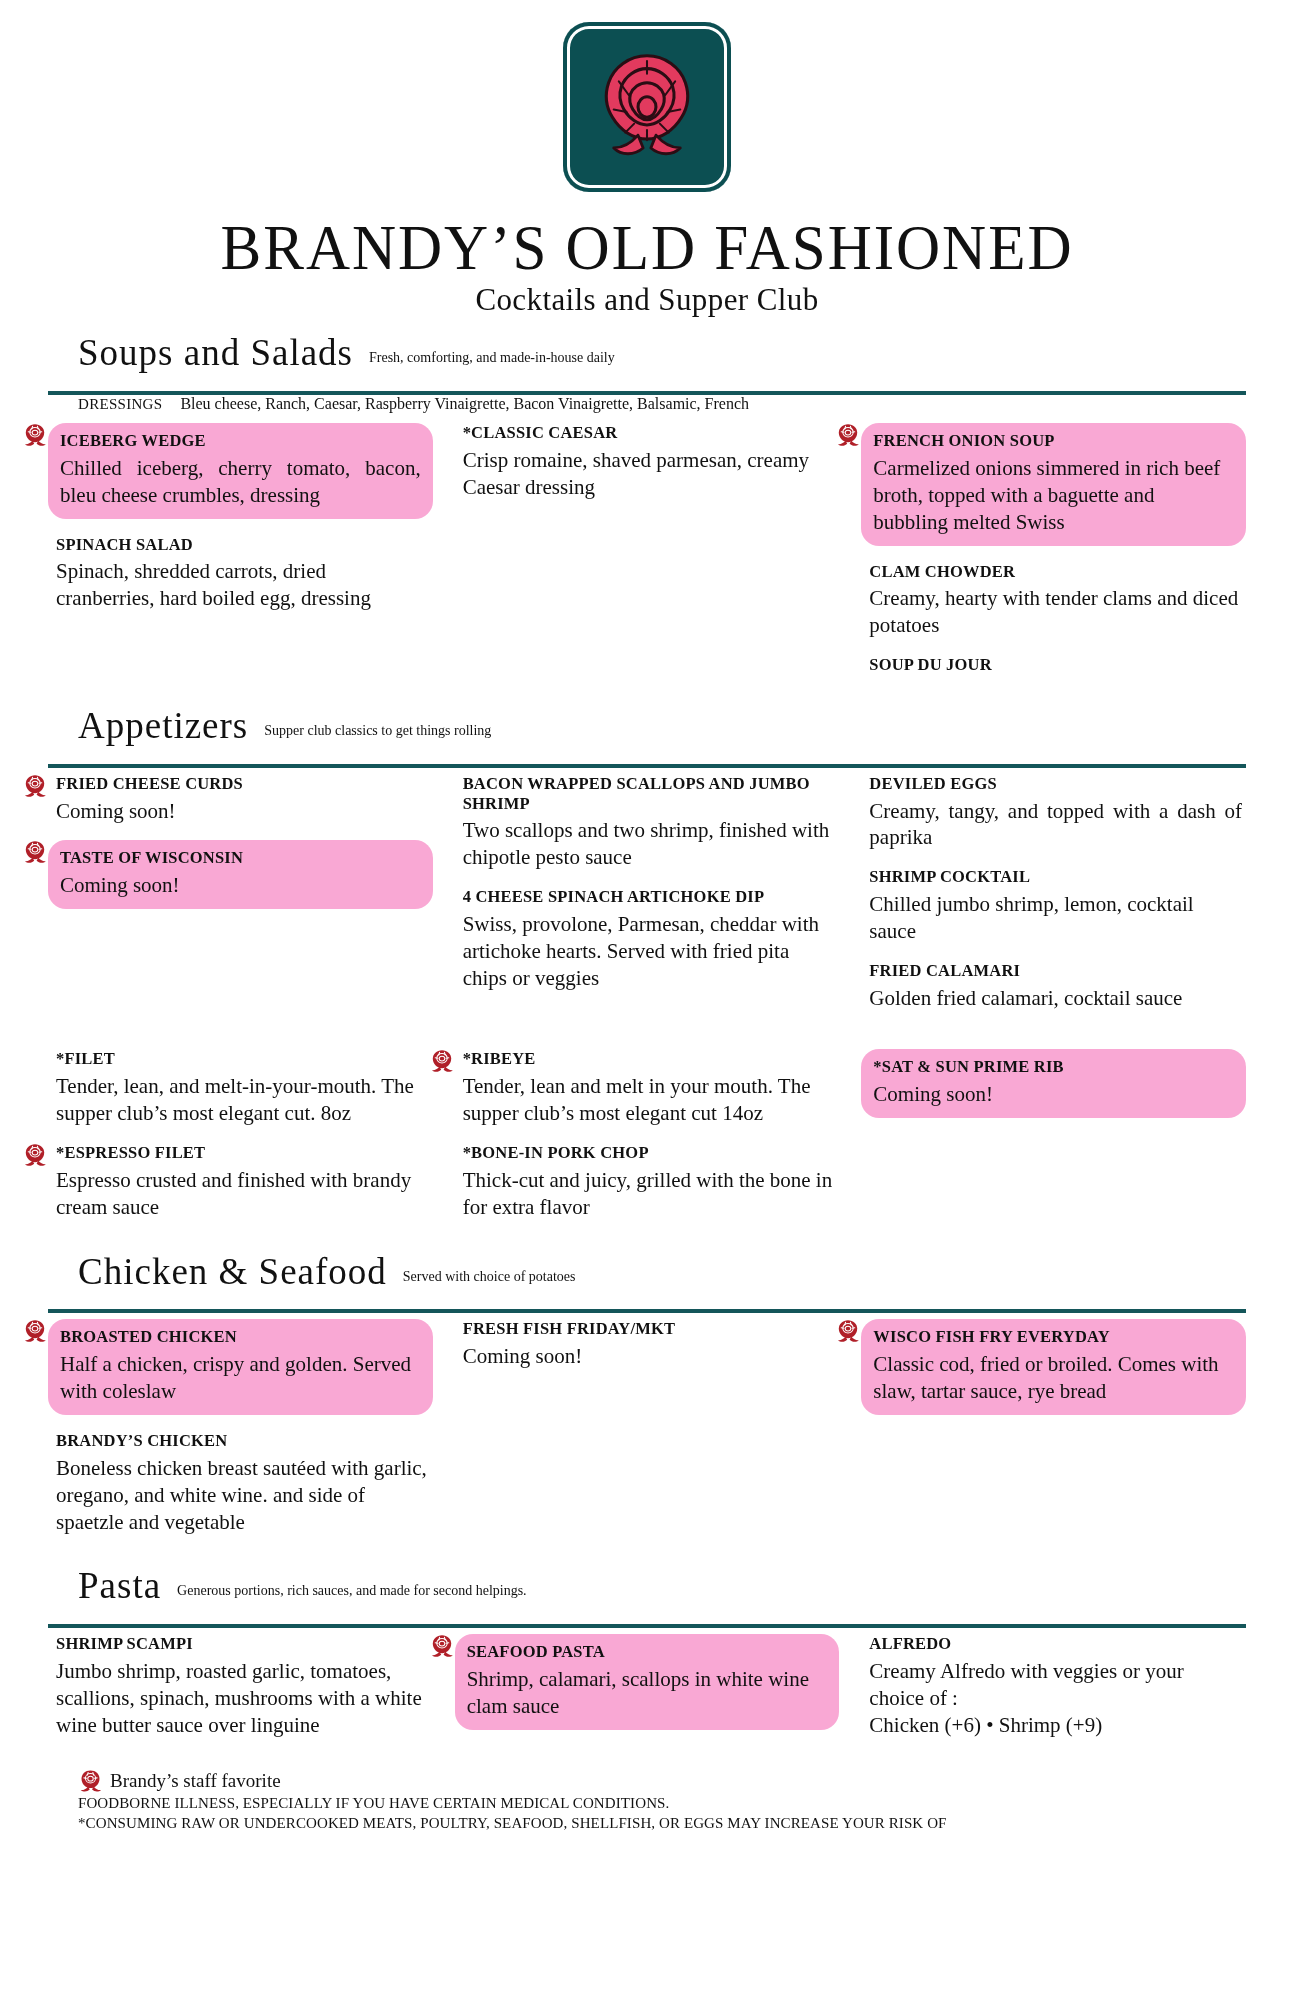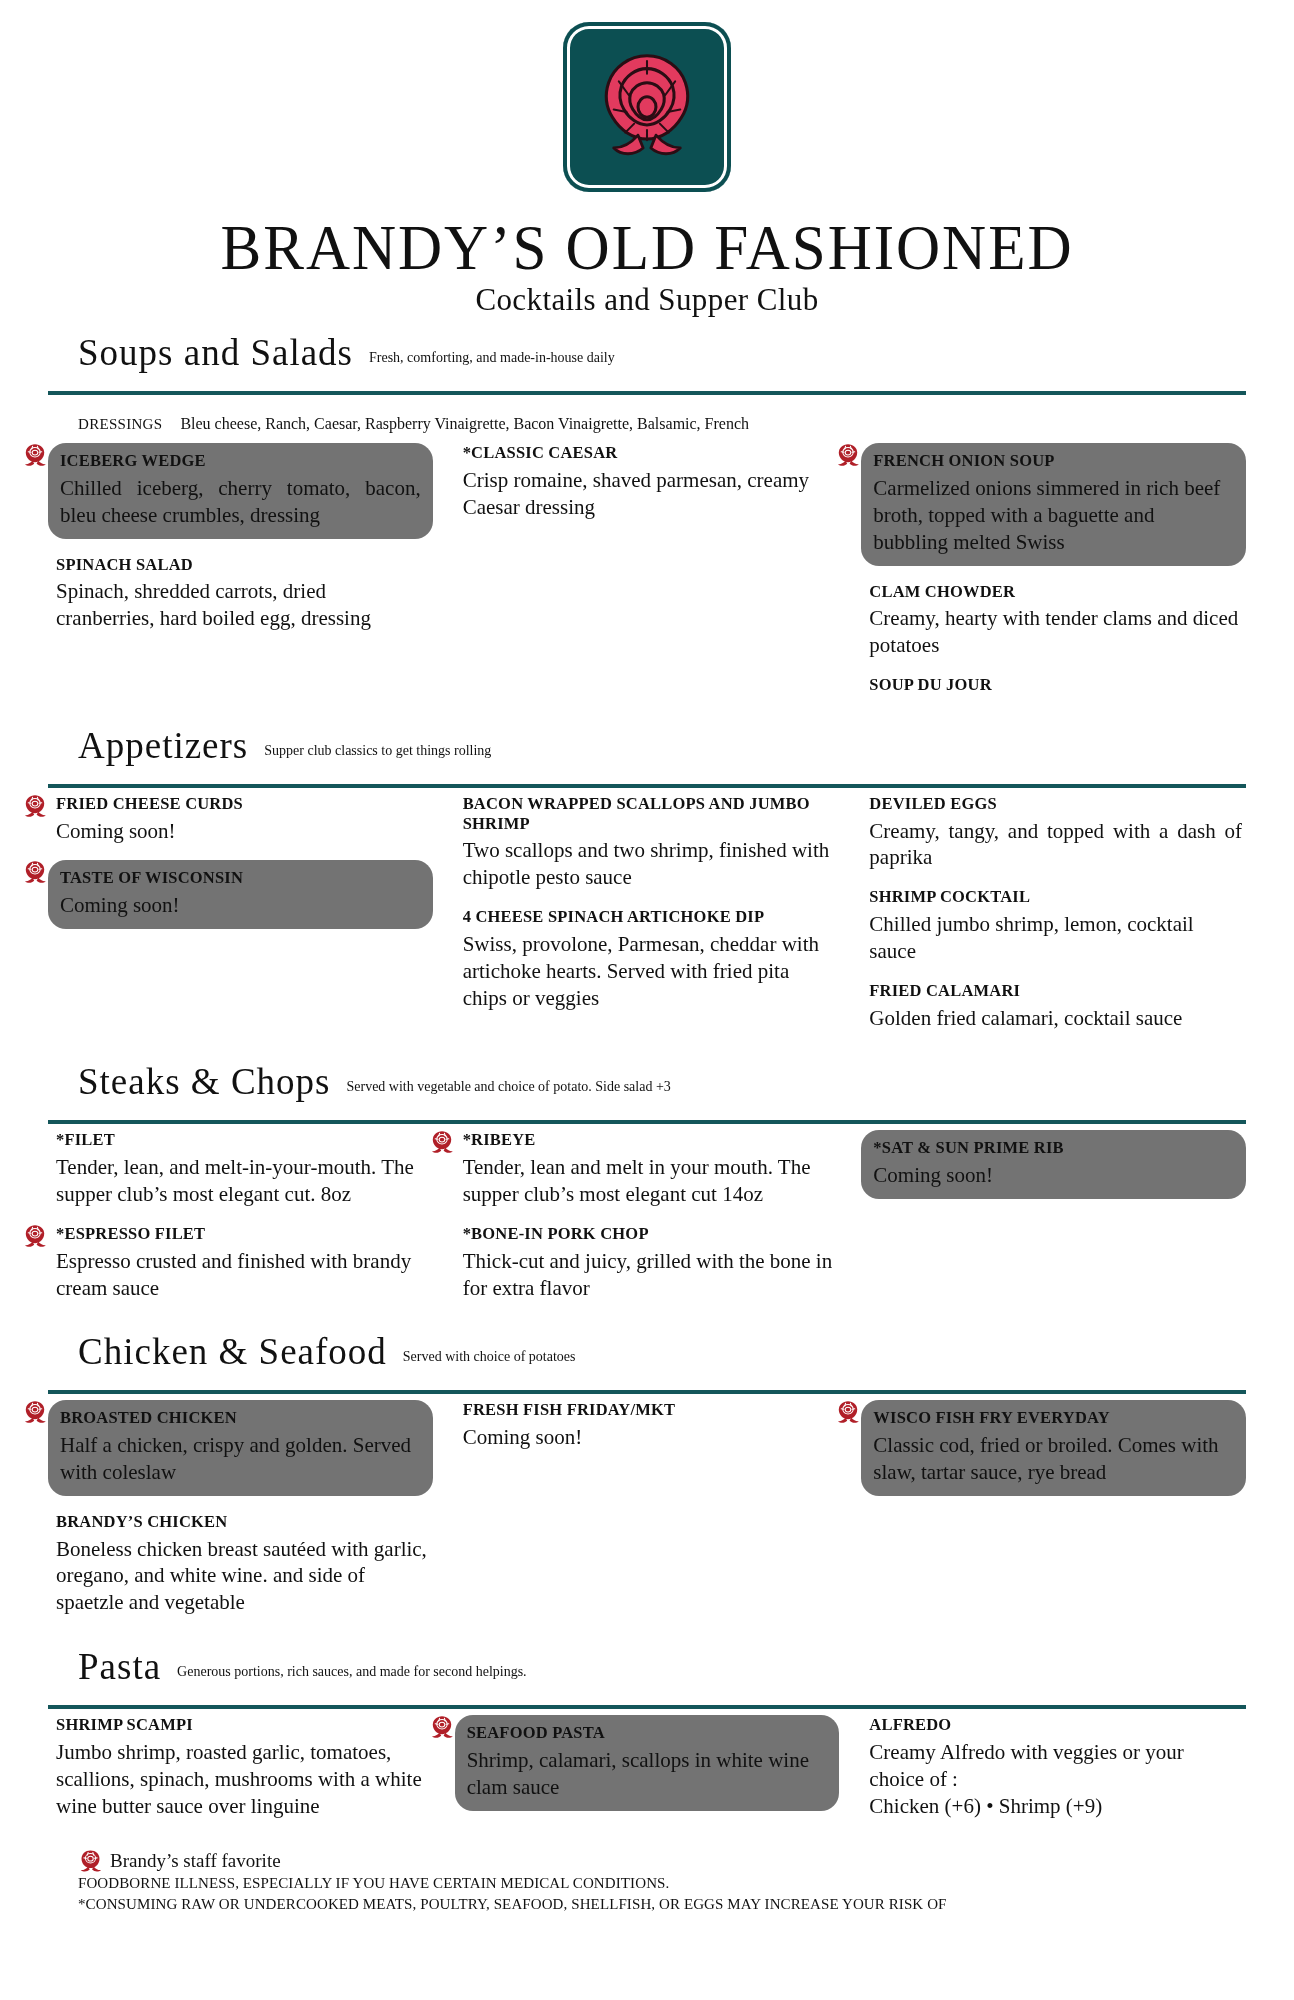--- a/index.html
+++ b/index.html
@@ -63,32 +63,32 @@
     font-size: 14px;
     line-height: 1.1;
     position: relative;
     top: -3px;
     white-space: nowrap;
   }
 
   
   .dressings-row {
     display: flex; align-items: baseline; gap: 18px;
-    padding: 20px 0 4px 30px;
+    padding: 0 0 4px 30px;
   }
   .dressings-label { font-size: 15px; letter-spacing: 0.3px; }
   .dressings-list { font-size: 16px; }
 
   
   .cols { display: grid; grid-template-columns: 1fr 1fr 1fr; gap: 0 22px; padding-top: 6px; }
   .col { display: flex; flex-direction: column; }
 
   .item { position: relative; margin-bottom: 16px; }
   .item.hl .item-inner {
-    background: #737373;
+    background: #f9a8d4;
     border-radius: 18px;
     padding: 8px 12px 10px 12px;
   }
   .item-inner { padding: 0 4px 0 8px; }
 
   .item-name {
     font-weight: bold;
     font-size: 16.5px;
     letter-spacing: 0.2px;
     line-height: 1.2;
@@ -307,24 +307,20 @@
             <div class="item">
               <div class="item-inner">
                 <div class="item-name">FRIED CALAMARI</div>
                 <div class="item-desc" style="white-space: pre-line;">Golden fried calamari, cocktail sauce</div>
               </div>
             </div>
           </div>
         </div>
       </div>
       <div class="section">
-        <div class="sec-head">
-          <div class="sec-title">Steaks  &amp;  Chops</div>
-          <div class="sec-tag">Served with vegetable and  choice of potato. Side salad +3</div>
-        </div>
         <div class="cols">
           <div class="col">
             <div class="item">
               <div class="item-inner">
                 <div class="item-name">*FILET</div>
                 <div class="item-desc" style="white-space: pre-line;">Tender, lean, and melt-in-your-mouth. The supper club’s most elegant cut. 8oz</div>
               </div>
             </div>
             <div class="item">
               <span class="rose">

